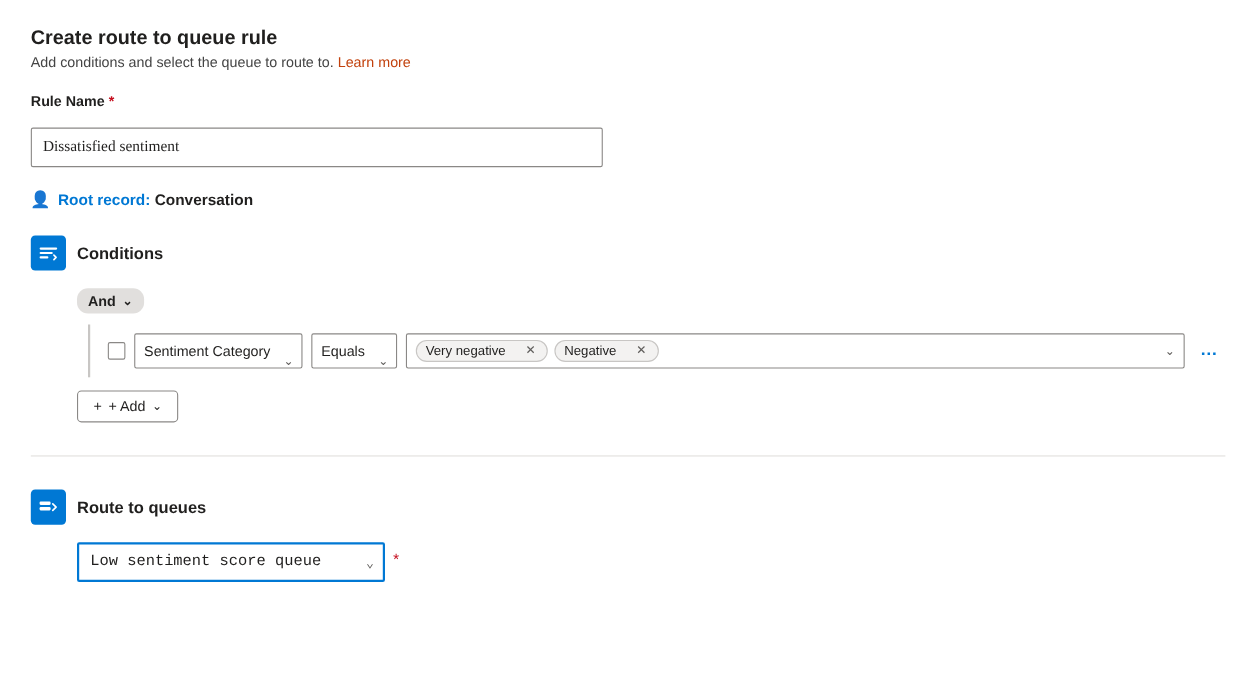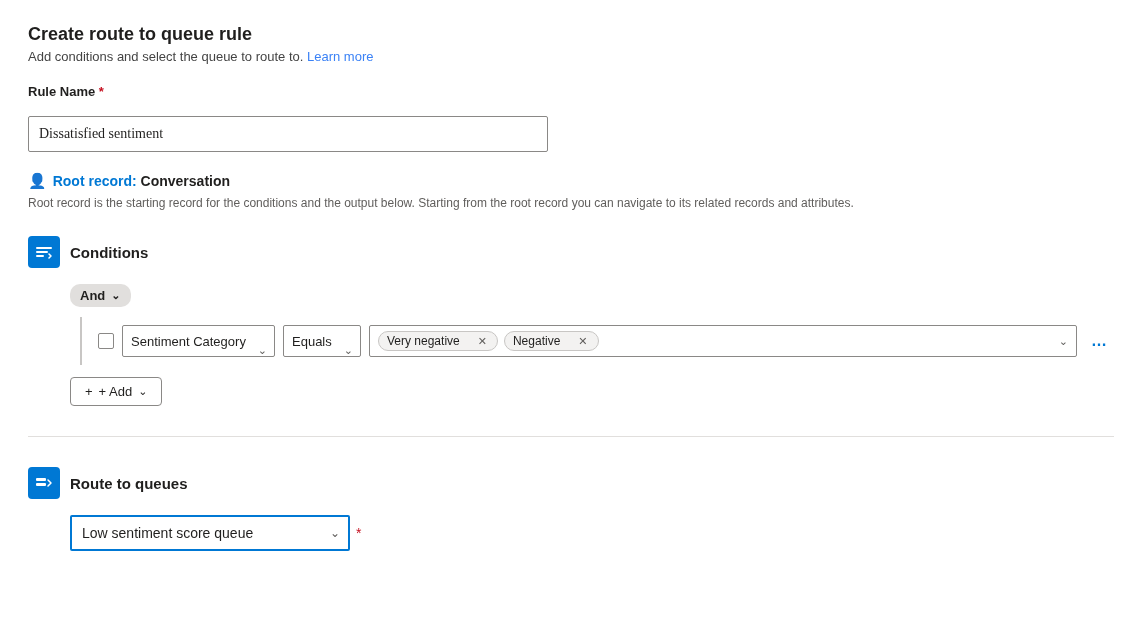--- a/index.html
+++ b/index.html
@@ -14,21 +14,21 @@
       font-size: 18px;
       font-weight: 700;
       margin-bottom: 4px;
     }
     .subtitle {
       font-size: 13px;
       color: #444;
       margin-bottom: 20px;
     }
     .subtitle a {
-      color: #3b82f6;
+      color: #c2410c;
       text-decoration: none;
     }
     .field-label {
       font-size: 13px;
       font-weight: 600;
       margin-bottom: 17px;
     }
     .required { color: #c50f1f; }
     .rule-name-input {
       width: 520px;
@@ -238,20 +238,21 @@
       right: 10px;
       pointer-events: none;
       font-size: 12px;
       color: #605e5c;
     }
     .queue-row {
       display: flex;
       align-items: center;
       gap: 6px;
       margin-left: 42px;
+      font-family: Liberation Mono, monospace;
     }
   </style>
 </head>
 <body>
 
 
 
 
 <h1 class="page-title">Create route to queue rule</h1>
 <p class="subtitle">
@@ -267,21 +268,20 @@
 
 
 <div class="root-record-section">
   <div class="root-record-title">
     <span style="font-size:15px;">👤</span>
     <span>
       <strong>Root record:</strong>
       <span style="color:#201f1e;font-weight:600;">Conversation</span>
     </span>
   </div>
-  <p class="root-record-desc">Root record is the starting record for the conditions and the output below. Starting from the root record you can navigate to its related records and attributes.</p>
 </div>
 
 
 <div class="section-header">
   <div class="section-icon">
     <svg width="18" height="18" viewBox="0 0 18 18" fill="none" xmlns="http://www.w3.org/2000/svg">
       <path d="M2 5h14M2 9h10M2 13h6" stroke="#fff" stroke-width="2" stroke-linecap="round"></path>
       <path d="M14 11l2 2-2 2" stroke="#fff" stroke-width="1.5" stroke-linecap="round" stroke-linejoin="round"></path>
     </svg>
   </div>

